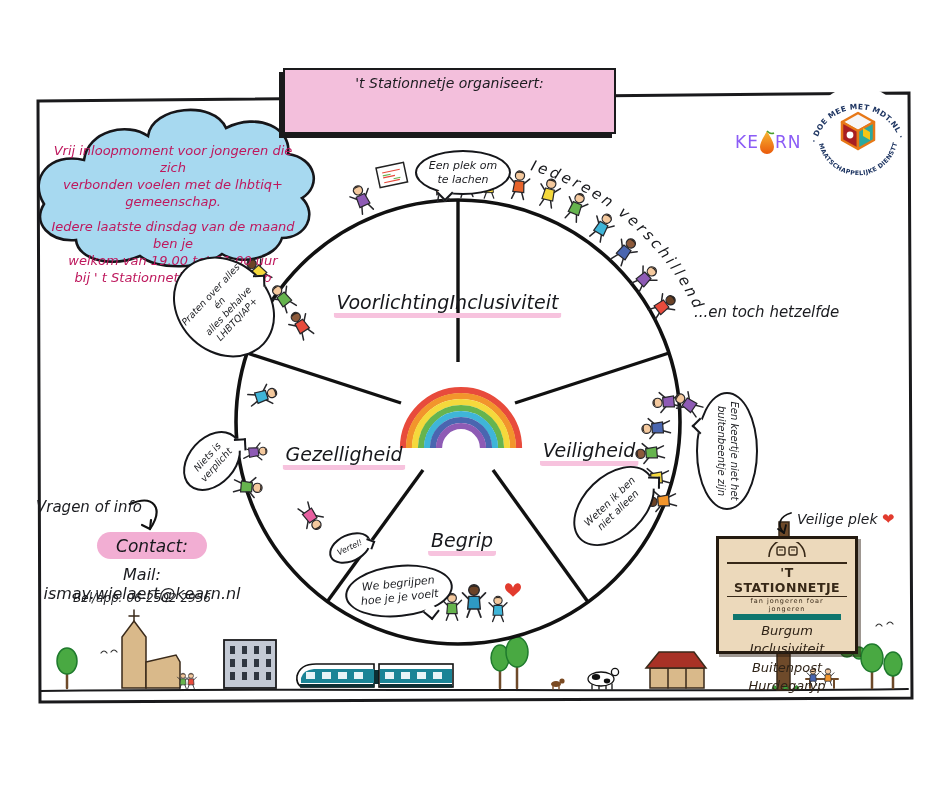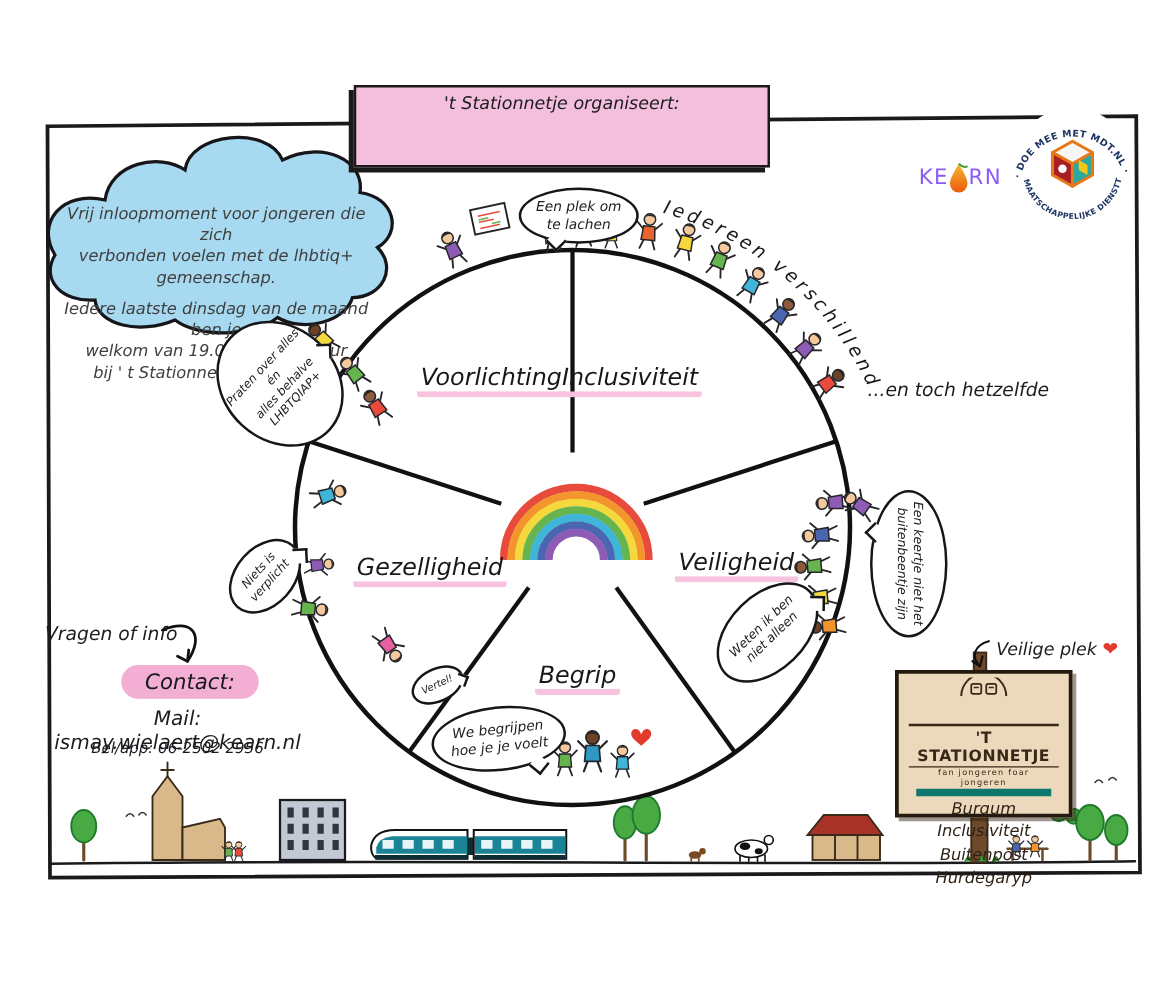--- a/index.html
+++ b/index.html
@@ -7,22 +7,22 @@
   .poster{position:relative;width:940px;height:788px;background:#fff;}
   svg.layer{position:absolute;left:0;top:0;}
   .abs{position:absolute;}
   .hand{font-style:italic;color:#1b1c20;}
   
   .banner{left:283px;top:68px;width:333px;height:66px;background:var(--banner-pink);
     border:2.5px solid #1a1a1c;box-shadow:-4px 4px 0 #1a1a1c;text-align:center;padding-top:5px;box-sizing:border-box;}
   .banner .sub{font-size:14px;font-style:italic;color:#1b1c20;}
   .banner .ttl{font-size:28px;font-style:italic;color:#141417;letter-spacing:.5px;margin-top:1px;}
   
-  .cloudtext{left:42px;top:163px;width:262px;text-align:center;font-size:13px;line-height:1.32;
-    font-style:italic;color:#404040;}
+  .cloudtext{left:42px;top:142px;width:262px;text-align:center;font-size:13px;line-height:1.32;
+    font-style:italic;color:#be185d;}
   .cloudtext .gap{height:7px;}
   
   .seg-label{position:absolute;transform:translateX(-50%);font-size:19px;font-style:italic;color:#17181c;
     border-bottom:5px solid var(--highlight-pink);border-radius:3px;padding:0 3px 0 3px;white-space:nowrap;}
   
   .bubble{position:absolute;background:#fff;border:2px solid #15161a;border-radius:50%;
     display:flex;flex-direction:column;align-items:center;justify-content:center;text-align:center;
     font-style:italic;color:#1b1c20;box-sizing:border-box;line-height:1.25;}
   .bubble .tail{position:absolute;width:10px;height:10px;background:#fff;
     border-right:2px solid #15161a;border-bottom:2px solid #15161a;}
@@ -49,21 +49,21 @@
     display:flex;align-items:center;justify-content:center;font-size:17px;font-style:italic;color:#17181c;}
   .mailline{left:22px;top:565px;width:240px;text-align:center;font-size:16px;}
   .phoneline{left:22px;top:591px;width:240px;text-align:center;font-size:12px;font-style:italic;}
   
   .veilige{left:797px;top:510px;font-size:14px;white-space:nowrap;}
   .veilige .heart{color:var(--heart-red);font-style:normal;font-size:15px;}
   .signboard{left:716px;top:536px;width:142px;height:118px;background:var(--sign-tan);
     border:3px solid #241a10;box-shadow:3px 3px 0 rgba(40,25,10,.45);box-sizing:border-box;
     text-align:center;color:#33241a;}
   .sign-title{font-size:12.5px;font-weight:bold;letter-spacing:.5px;color:#372817;
-    border-top:2px solid #372817;border-bottom:1px solid #372817;margin:18px 8px 0 8px;padding:1px 0;}
+    border-top:2px solid #372817;border-bottom:1px solid #372817;margin:1px 8px 0 8px;padding:1px 0;}
   .sign-motto{font-size:6.5px;letter-spacing:1px;color:#372817;border-bottom:6px solid #0f766e;
     margin:0 14px 2px 14px;padding-bottom:1px;}
   .sign-town{font-size:13px;font-style:italic;color:#2f2317;line-height:1.42;}
   
   .kearn{left:735px;top:128px;display:flex;align-items:center;font-weight:normal;font-size:17px;color:#8b5cf6;letter-spacing:1px;}
 </style>
 </head>
 <body>
 
 <div class="poster">

